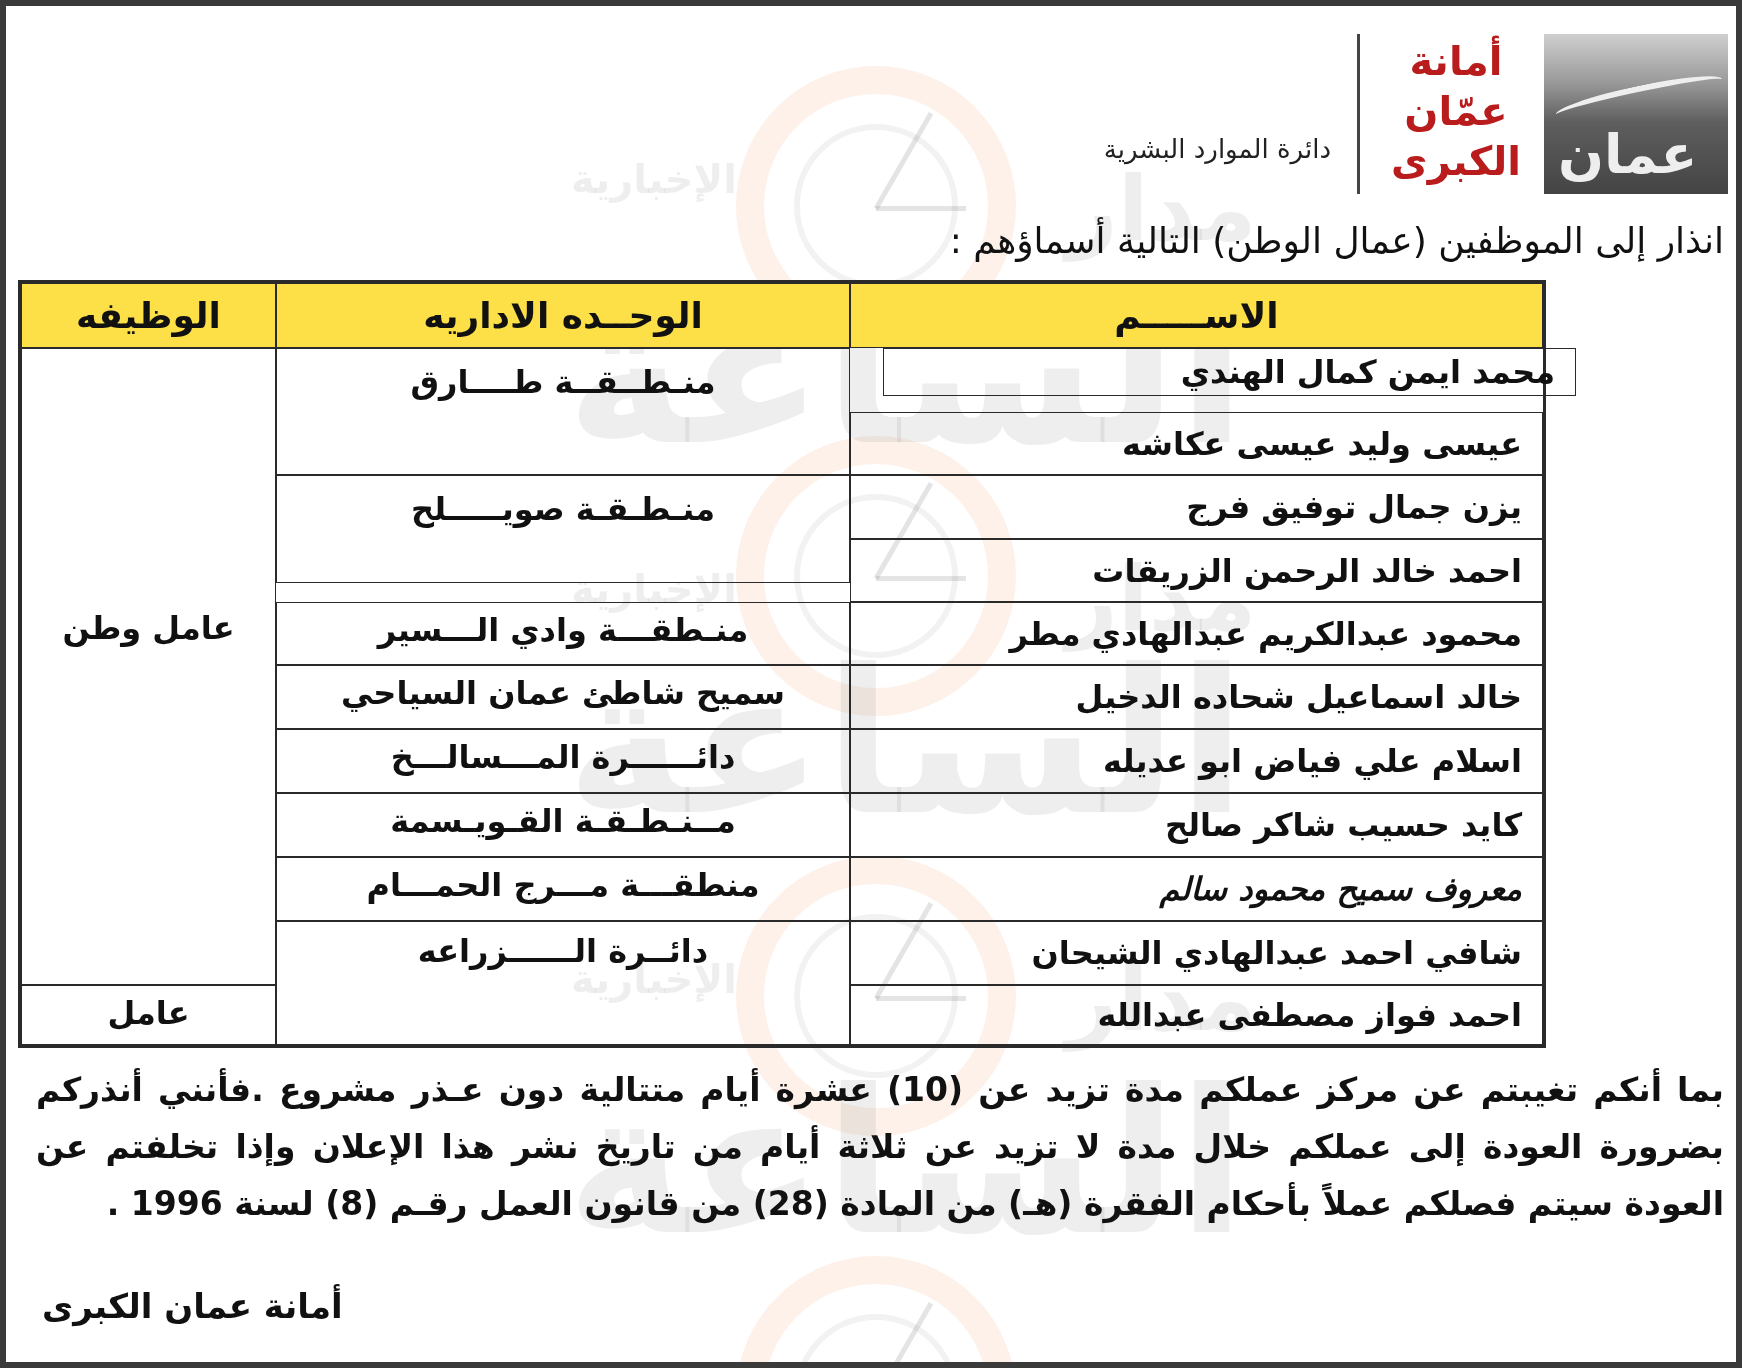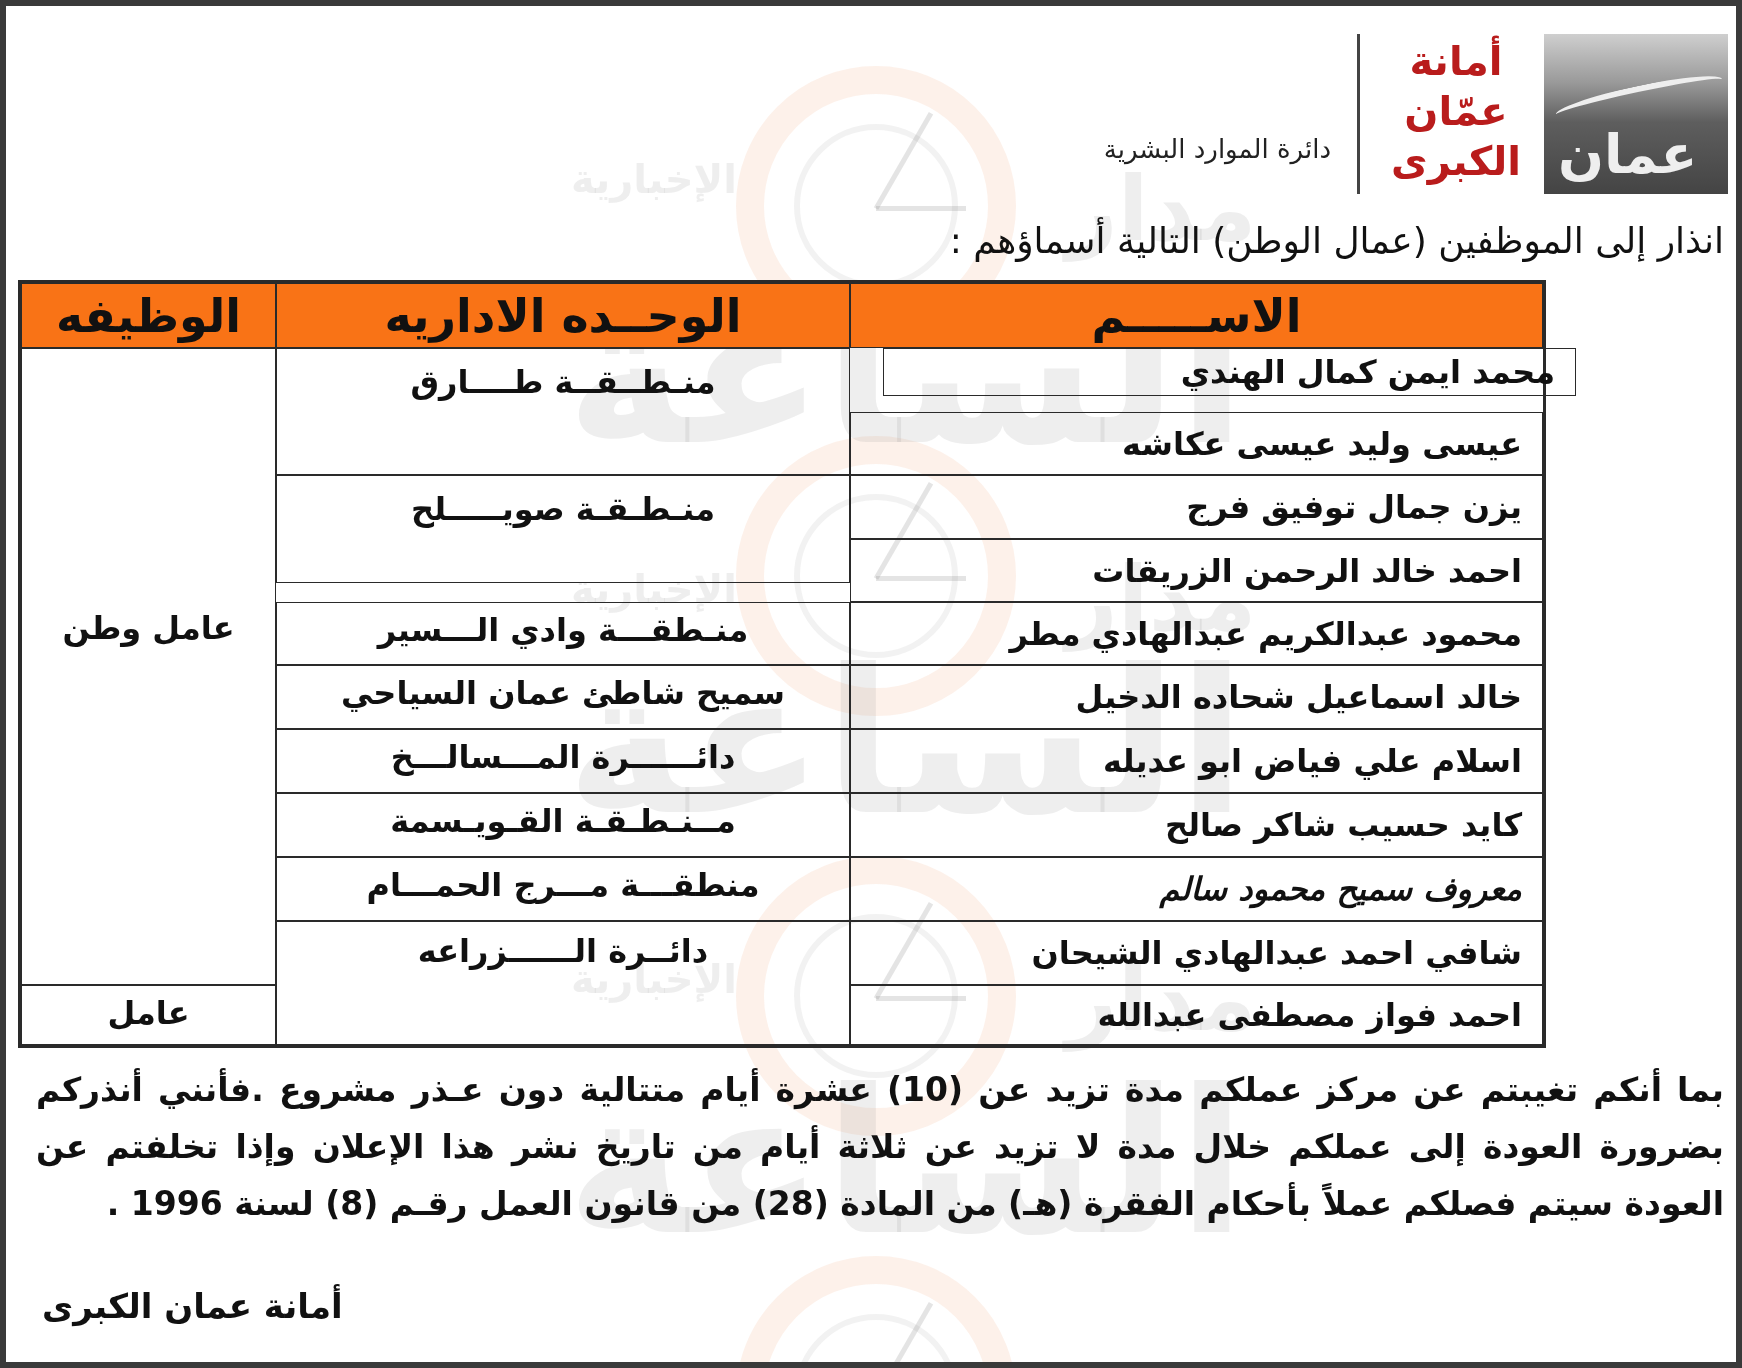--- a/index.html
+++ b/index.html
@@ -17,21 +17,21 @@
   .hdr-unit{position:absolute;left:1025px;top:88px;width:300px;text-align:right;font-size:26px;color:#222;margin-top:40px;}
   .hdr-sep{position:absolute;left:1351px;top:28px;width:3px;height:160px;background:#444;}
   .logo-text{position:absolute;left:1370px;top:30px;width:160px;text-align:center;font-weight:bold;font-size:40px;line-height:50px;color:#b91c1c;}
   .logo-img{position:absolute;left:1538px;top:28px;width:184px;height:160px;background:linear-gradient(180deg,#cfcfcf 0%,#9a9a9a 30%,#5e5e5e 55%,#444 100%);overflow:hidden;}
   .logo-img .wall{position:absolute;left:10px;top:52px;width:170px;height:16px;border-top:6px solid #eee;border-radius:50% 50% 0 0;transform:rotate(-12deg);}
   .logo-img .mark{position:absolute;left:14px;bottom:8px;color:#eee;font-weight:bold;font-size:54px;}
   .notice-title{position:absolute;right:12px;top:214px;font-weight:normal;font-size:36px;direction:rtl;white-space:nowrap;}
   
   .tbl{position:absolute;left:12px;top:274px;width:1528px;height:768px;border:3px solid #2a2a2a;box-sizing:border-box;}
   .cell{position:absolute;box-sizing:border-box;border:1.5px solid #2a2a2a;display:flex;align-items:center;direction:rtl;font-weight:bold;font-size:32px;white-space:nowrap;}
-  .th{background:#f97316;justify-content:center;font-size:46px;}
+  .th{background:#fde047;justify-content:center;font-size:36px;}
   .name{justify-content:flex-start;padding-right:20px;}
   .unit{justify-content:center;align-items:flex-start;padding-top:14px;}
   .job{justify-content:center;align-items:flex-start;}
   
   .para{position:absolute;left:30px;right:12px;top:1055px;direction:rtl;text-align:justify;text-align-last:right;font-weight:bold;font-size:33px;line-height:57px;}
   .sign{position:absolute;left:36px;top:1280px;direction:rtl;font-weight:bold;font-size:34px;}
 </style>
 </head>
 <body>
 

